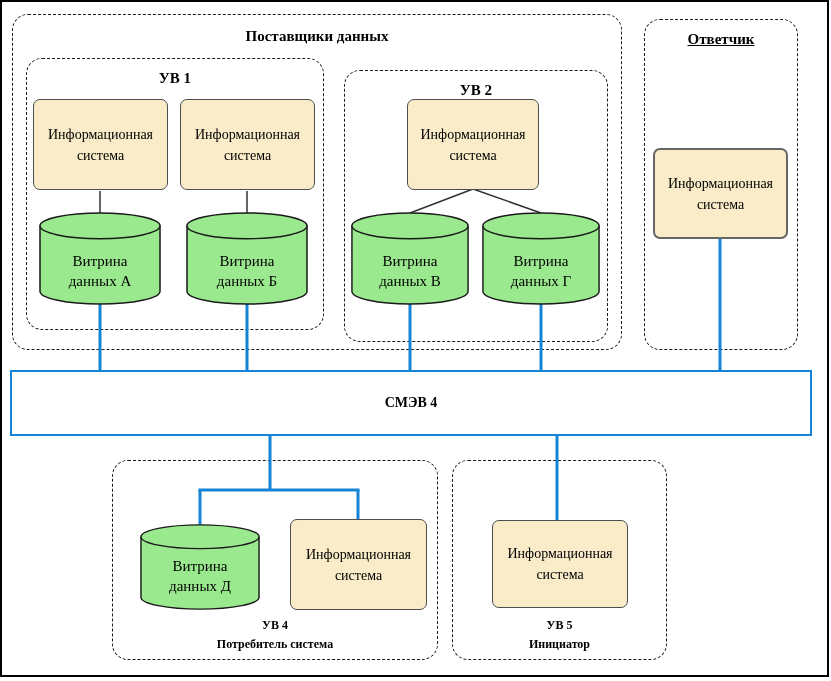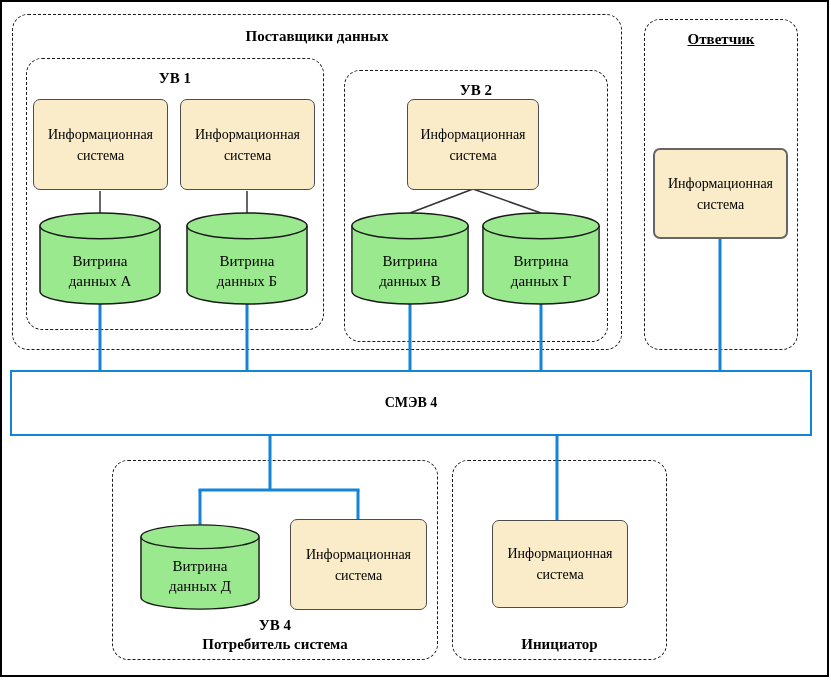--- a/index.html
+++ b/index.html
@@ -17,21 +17,21 @@
     box-sizing:border-box;background:transparent;
   }
   .group-title{
     text-align:center;font-weight:bold;font-size:15px;line-height:18px;
   }
   .group-subtitle{
     text-align:center;font-weight:bold;font-size:15px;line-height:18px;margin-top:17px;
   }
   .group-footer{
     position:absolute;left:0;right:0;bottom:5px;text-align:center;
-    font-weight:bold;font-size:15px;line-height:19px;
+    font-weight:bold;font-size:12px;line-height:19px;
   }
   .node{
     position:absolute;box-sizing:border-box;display:flex;flex-direction:column;
     align-items:center;justify-content:center;text-align:center;
     font-size:14px;line-height:21px;
   }
   .info-system{
     background:var(--info-system-fill,#FAECC9);
     border:1.6px solid var(--info-system-border,#4d4d4d);
     border-radius:7px;
@@ -76,20 +76,21 @@
 
   <div class="group" style="left:112px;top:460px;width:326px;height:200px;">
     <div class="group-footer">
       <div>УВ 4</div>
       <div>Потребитель система</div>
     </div>
   </div>
 
   <div class="group" style="left:452px;top:460px;width:215px;height:200px;">
     <div class="group-footer">
+      <div>УВ 5</div>
       <div>Инициатор</div>
     </div>
   </div>
 
   <svg class="connectors" viewBox="0 0 831 681">
     <line x1="100" y1="191" x2="100" y2="213" stroke="var(--link-gray,#666)" stroke-width="2"></line>
     <line x1="247" y1="191" x2="247" y2="213" stroke="var(--link-gray,#666)" stroke-width="2"></line>
     <line x1="473" y1="189" x2="410" y2="213" stroke="#333" stroke-width="1.5"></line>
     <line x1="473" y1="189" x2="541" y2="213" stroke="#333" stroke-width="1.5"></line>
 

